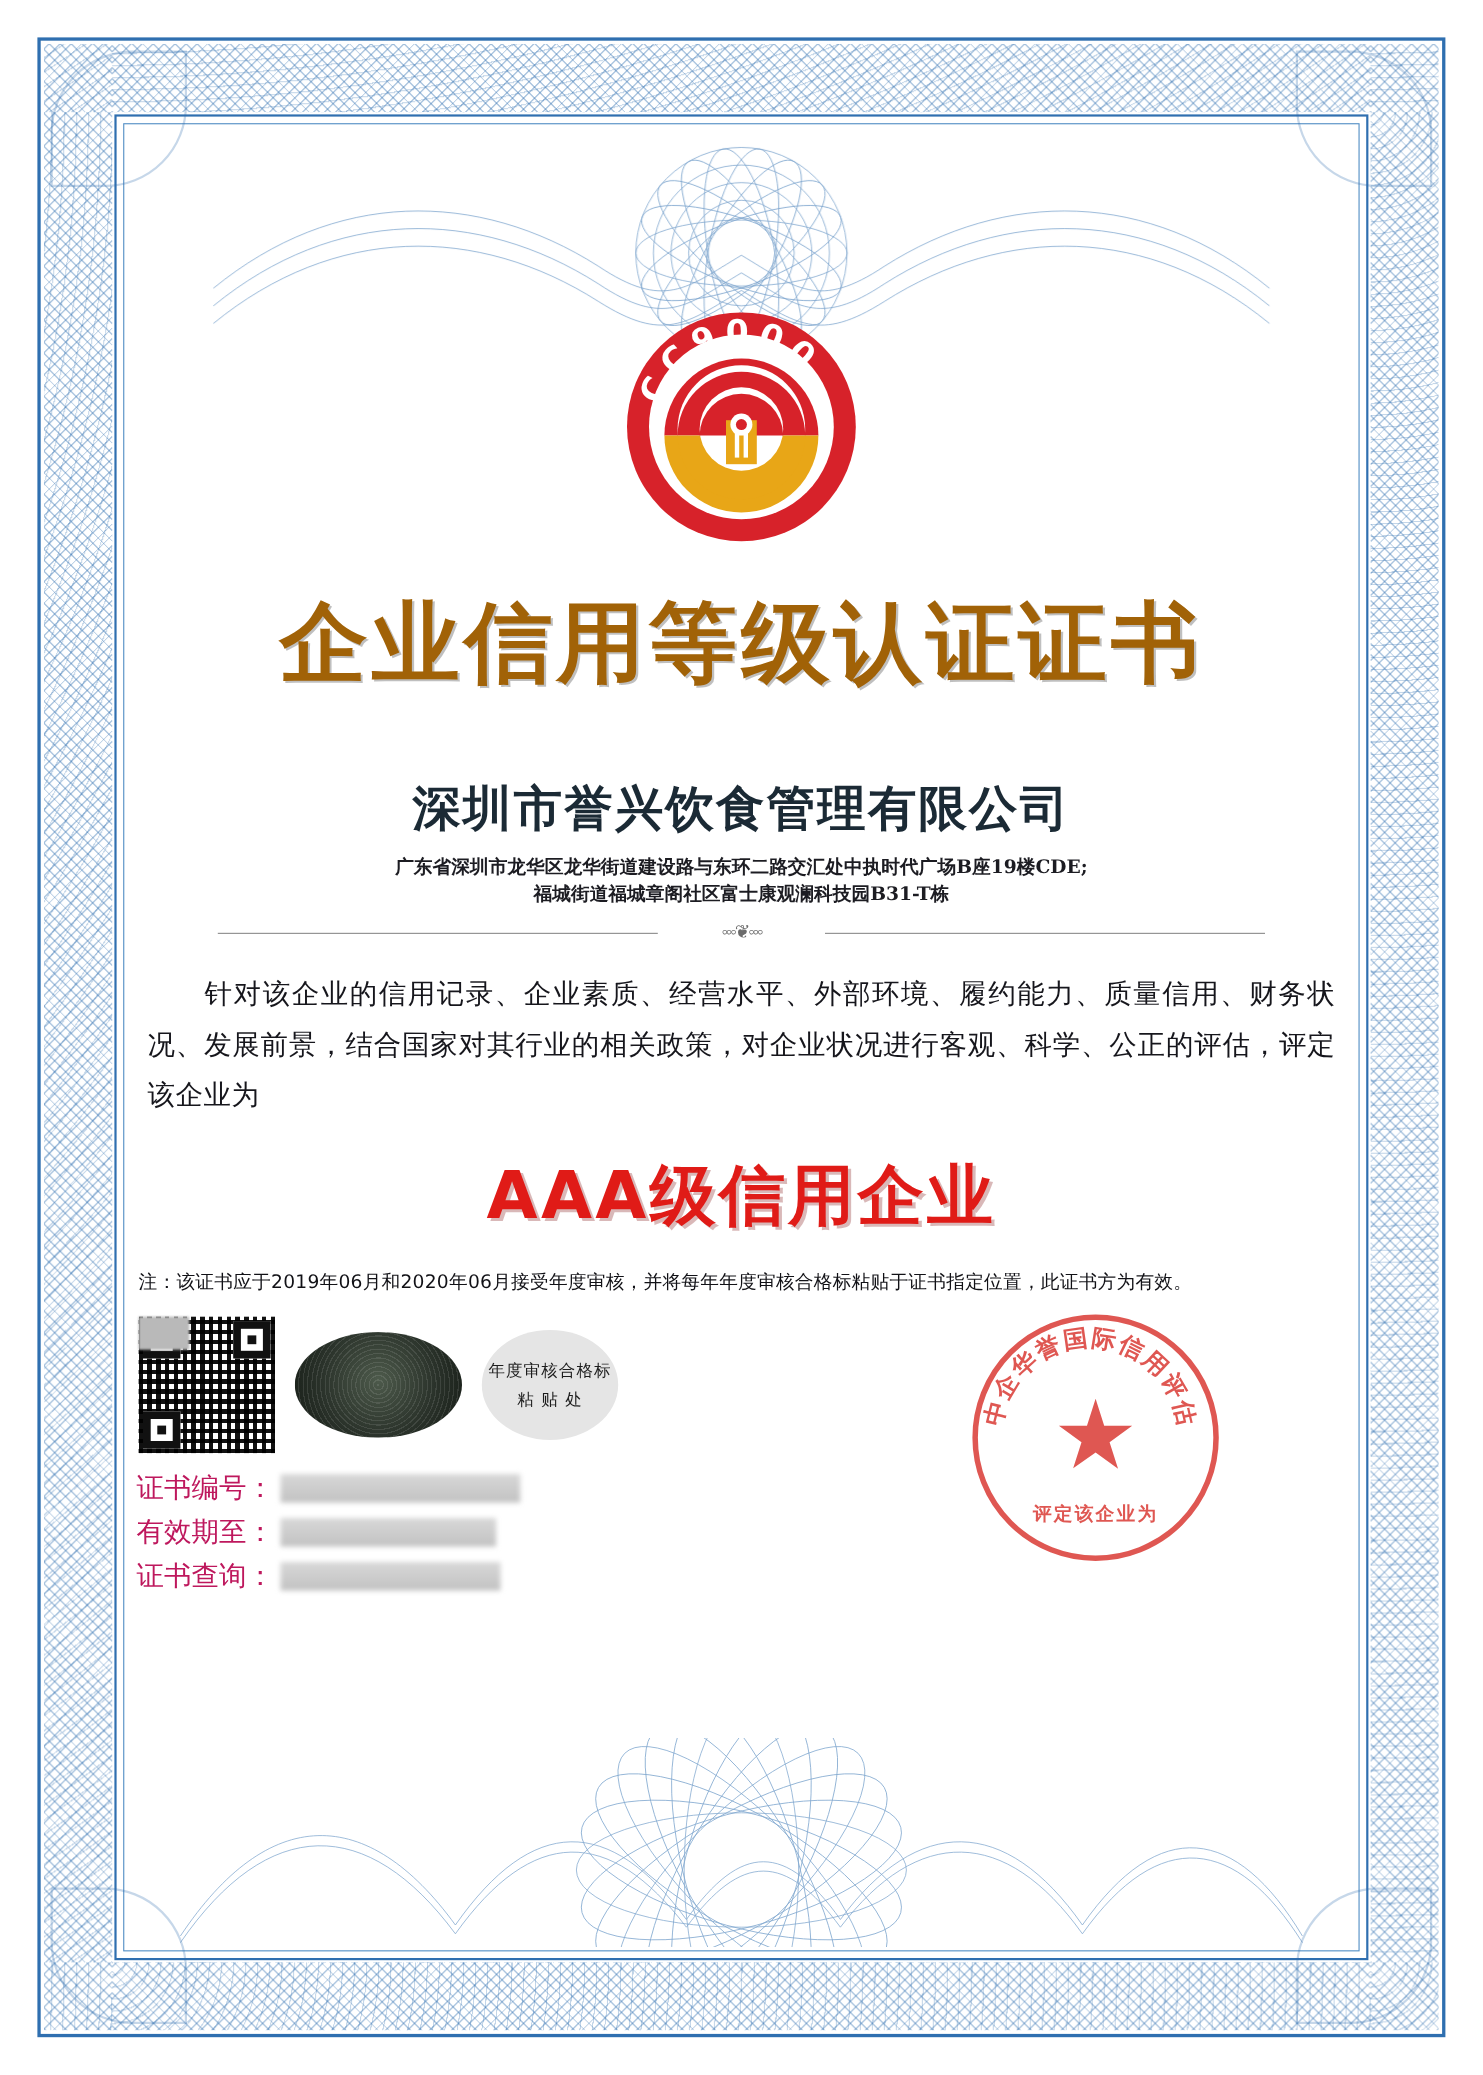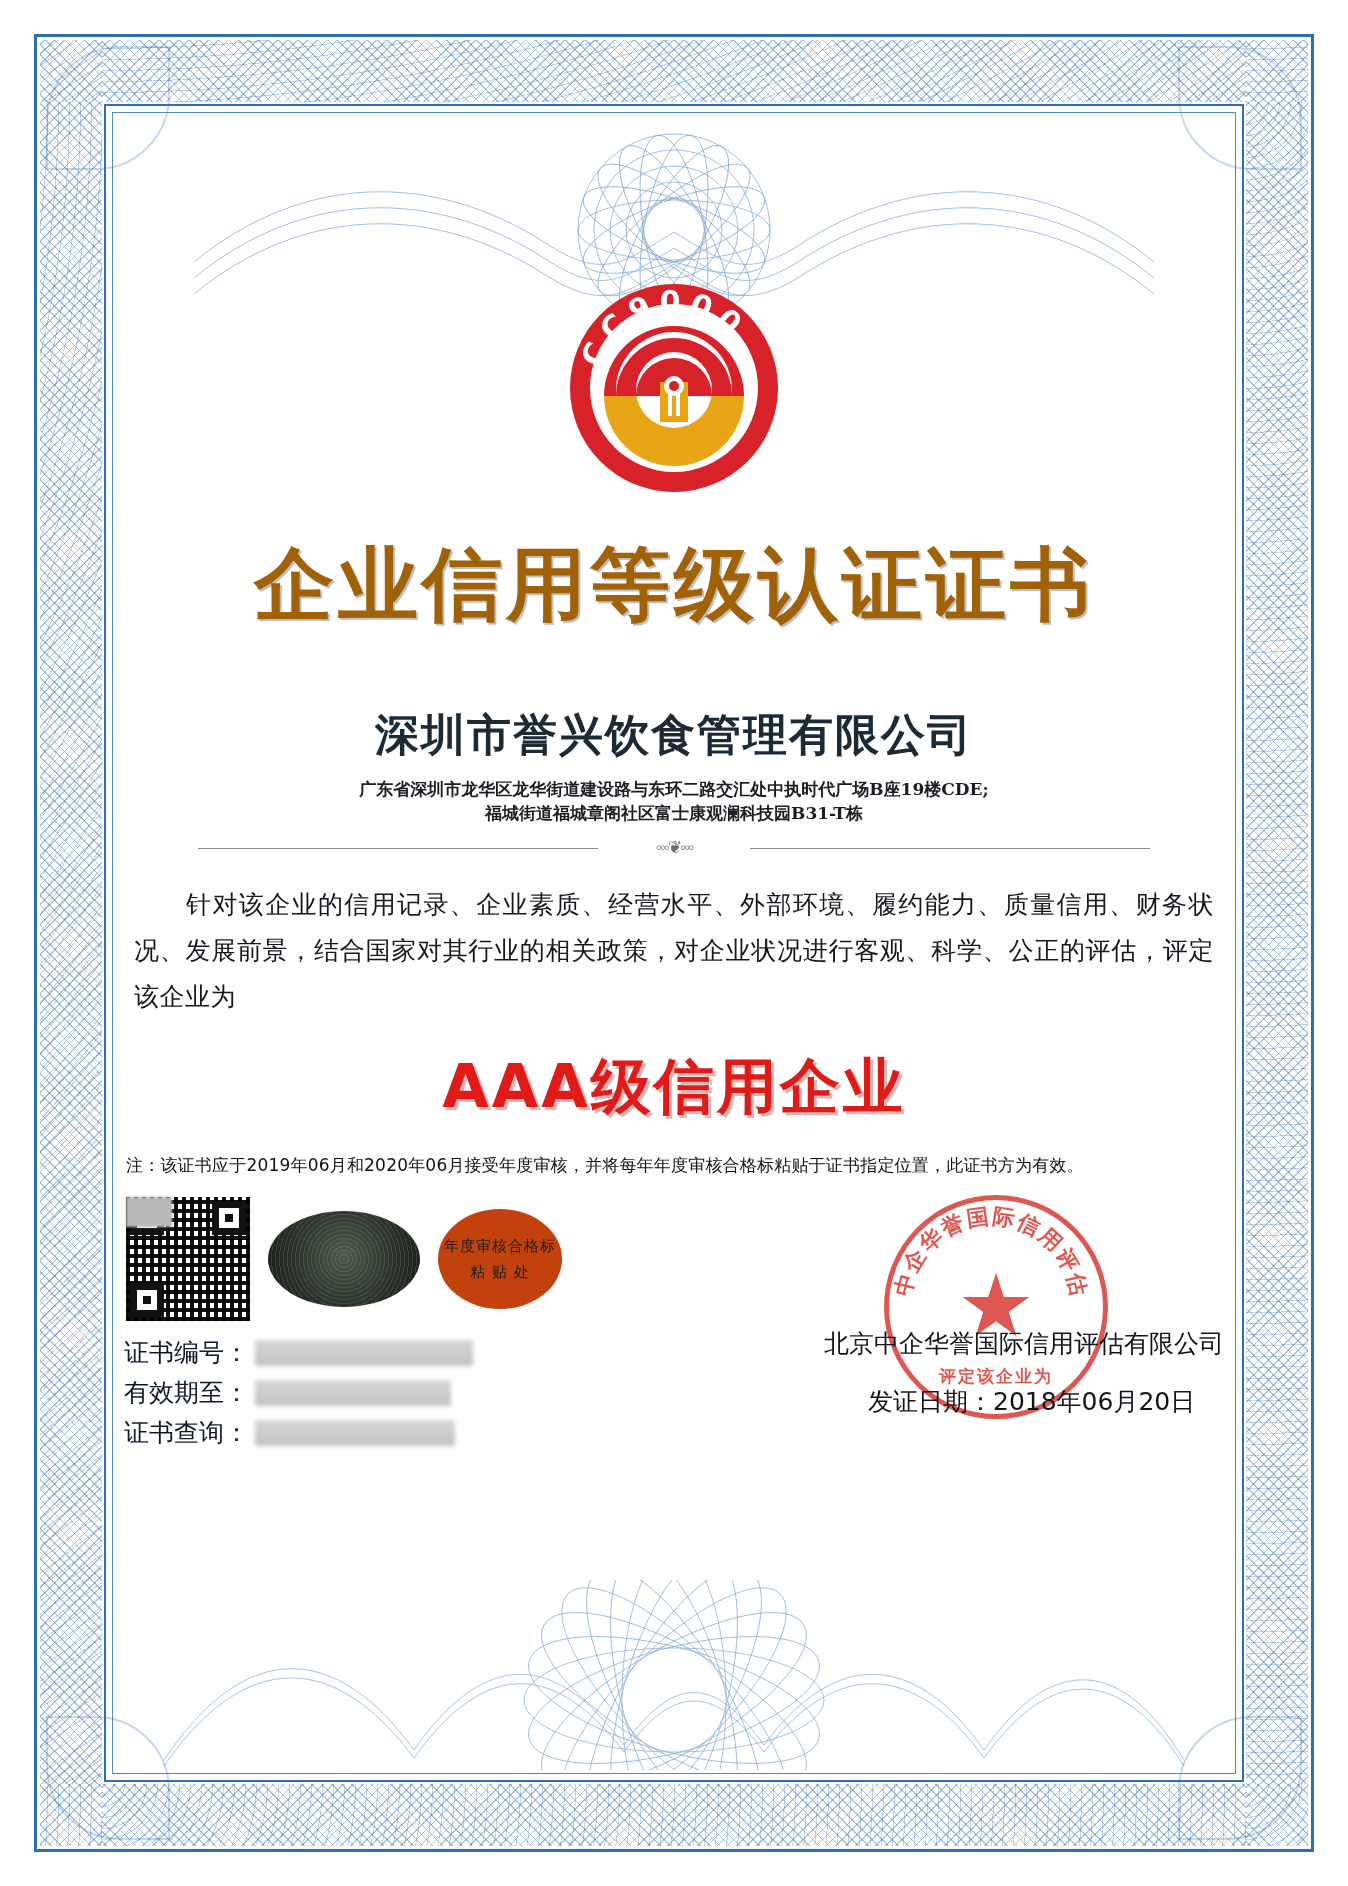--- a/index.html
+++ b/index.html
@@ -254,41 +254,41 @@
       radial-gradient(circle at 50% 45%, #4d5a4b 0%, #2b332b 55%, #141a14 100%);
   }
 
   .sticker-spot {
     position: absolute;
     left: 318px;
     top: 16px;
     width: 124px;
     height: 100px;
     border-radius: 50%;
-    background: #c2410c;
+    background: #e5e5e5;
     display: flex;
     flex-direction: column;
     align-items: center;
     justify-content: center;
     color: #1d1d1d;
     font-family: "DejaVu Sans", "Liberation Sans", sans-serif;
     font-size: 15px;
     line-height: 26px;
     letter-spacing: 1px;
   }
 
   .fields {
     position: absolute;
     left: 4px;
     top: 140px;
     text-align: center;
     font-family: "DejaVu Sans", "Liberation Sans", sans-serif;
     font-size: 25px;
     line-height: 40px;
-    color: #0f172a;
+    color: #be185d;
   }
   .field-row {
     display: flex;
     align-items: center;
     height: 40px;
   }
   .field-label { white-space: nowrap; }
   .field-redact {
     margin-left: 6px;
     height: 26px;
@@ -490,22 +490,16 @@
         <svg width="214" height="214" viewBox="0 0 214 214" style="position:absolute;left:-5px;top:-5px;">
           <path id="sealarc" d="M 26 110 A 81 81 0 0 1 188 110" fill="none"></path>
           <text font-family="DejaVu Sans, Liberation Sans, sans-serif" font-size="22" font-weight="bold" fill="#d8322c" letter-spacing="2">
             <textPath href="#sealarc" startOffset="3%">中企华誉国际信用评估有限公司</textPath>
           </text>
         </svg>
         <div class="star"></div>
         <div class="bottom-text">评定该企业为</div>
       </div>
 
-      <div class="issuer-block">
-        <div>北京中企华誉国际信用评估有限公司</div>
-        <div class="issue-date">
-          <span>发证日期：</span><span>2018年06月20日</span>
-        </div>
-      </div>
 
     </div>
   </div>
 </div>
 
 </body></html>

